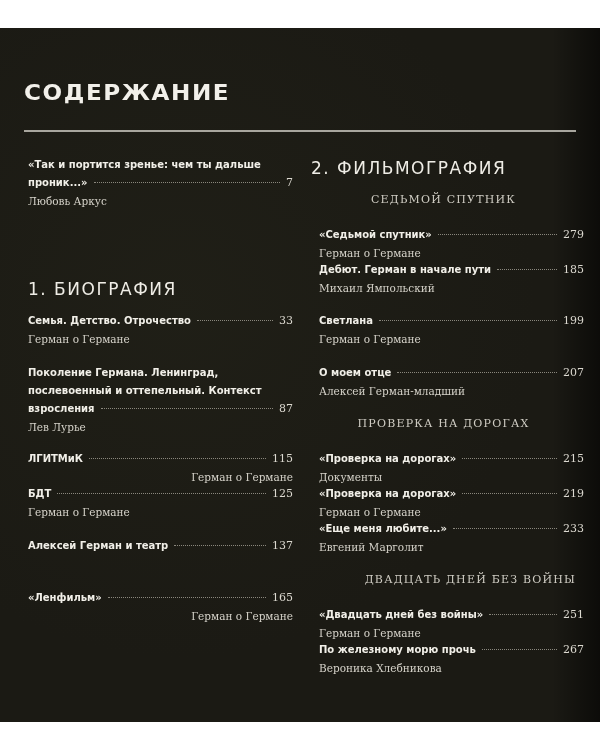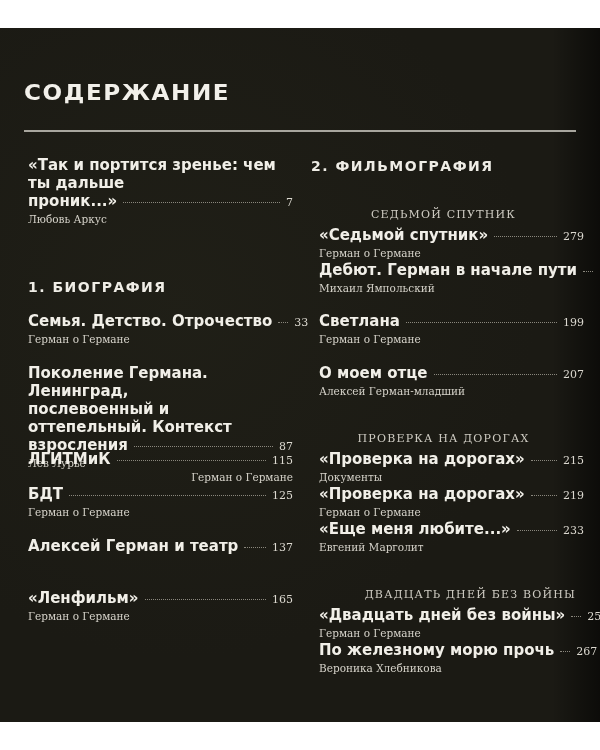--- a/index.html
+++ b/index.html
@@ -18,32 +18,32 @@
     font-family: "DejaVu Sans", sans-serif; font-weight: bold;
     font-size: 22px; letter-spacing: 1.5px; color: #f2f0ea;
     transform: scaleX(1.05); transform-origin: left;
   }
   .rule {
     position: absolute; left: 24px; top: 130px; width: 552px; height: 2px;
     background: #a8a69e;
   }
   .sec {
     position: absolute;
-    font-family: "DejaVu Sans", sans-serif; font-weight: bold;
-    font-size: 14px; letter-spacing: 1.5px; color: #efede6; text-align: center;
+    font-family: "DejaVu Sans", sans-serif; font-weight: normal;
+    font-size: 17px; letter-spacing: 1.5px; color: #efede6; text-align: center;
   }
   .sub {
     position: absolute; width: 265px; text-align: center;
     font-family: "DejaVu Serif", serif; font-size: 11px;
-    letter-spacing: 1.2px; color: #cfccc3; margin-top: 15px;
+    letter-spacing: 1.2px; color: #cfccc3;
   }
   .entry { position: absolute; }
   .entry .t {
     font-family: "DejaVu Sans", sans-serif; font-weight: bold;
-    font-size: 15px; color: #f1efe8; line-height: 18px;
+    font-size: 10px; color: #f1efe8; line-height: 18px;
   }
   .entry .row { display: flex; align-items: baseline; height: 18px; }
   .entry .row .t { white-space: nowrap; }
   .entry .dots {
     flex: 1; margin: 0 6px; border-bottom: 1px dotted #8a877d;
     position: relative; top: -3px; min-width: 10px;
   }
   .entry .pg {
     font-family: "DejaVu Serif", serif; font-size: 11px; color: #dcd9d0;
     line-height: 18px;
@@ -114,21 +114,21 @@
 </div>
 
 <div class="entry left" style="top:537px;">
   <div class="row">
     <span class="t">Алексей Герман и театр</span>
     <span class="dots"></span>
     <span class="pg">137</span>
   </div>
 </div>
 
-<div class="entry left" style="top:589px;">
+<div class="entry left" style="top:589px;text-align:right;">
   <div class="row">
     <span class="t">«Ленфильм»</span>
     <span class="dots"></span>
     <span class="pg">165</span>
   </div>
   <div class="a">Герман о Германе</div>
 </div>
 
 <div class="sec" style="left:311px; top:158px;">2. ФИЛЬМОГРАФИЯ</div>
 

